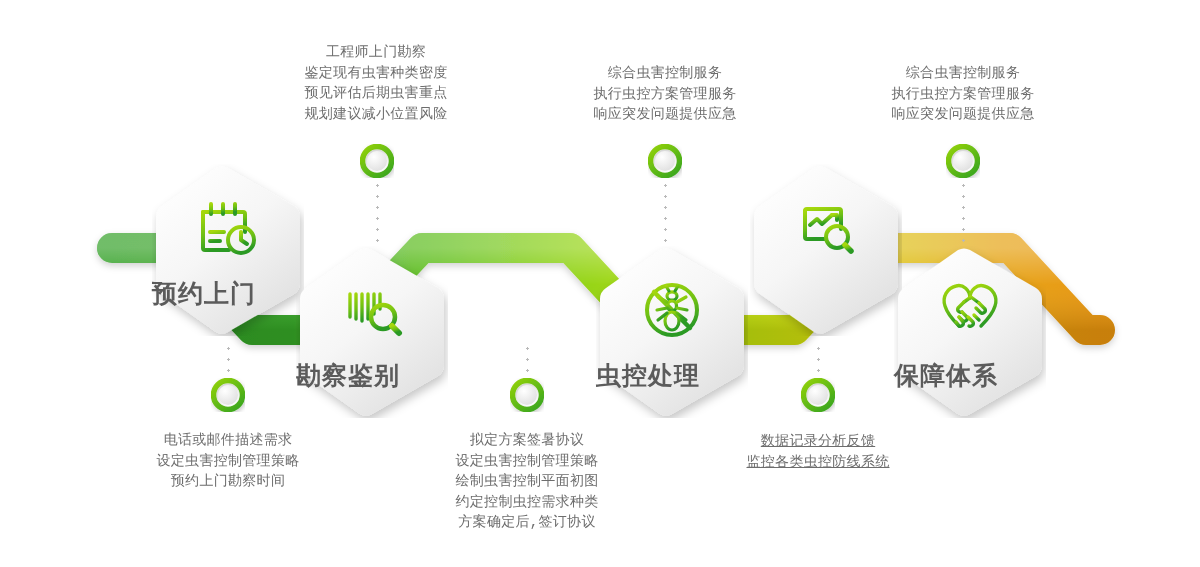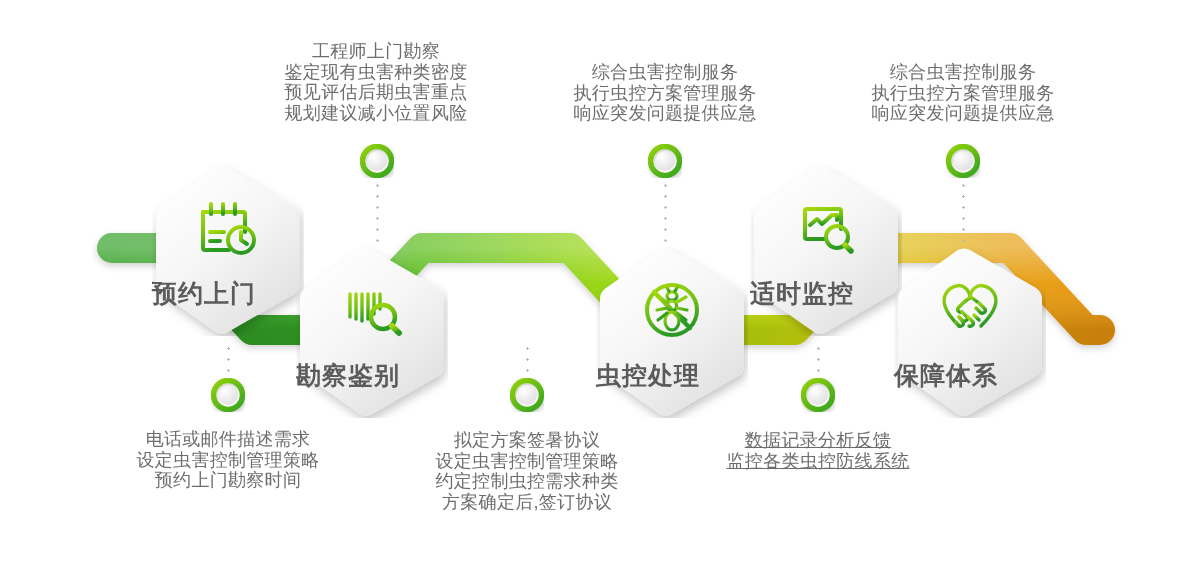--- a/index.html
+++ b/index.html
@@ -45,21 +45,21 @@
     width:3px;
     background-image:radial-gradient(circle, #b9b9b9 1.2px, rgba(255,255,255,0) 1.4px);
     background-size:3px 11px;
     background-repeat:repeat-y;
   }
 
   
   .caption{
     position:absolute;
     text-align:center;
-    font-size:18px;
+    font-size:14px;
     line-height:20.5px;
     color:#6d6d6d;
     white-space:nowrap;
     letter-spacing:.3px;
   }
   .caption div{white-space:nowrap;}
 </style>
 </head>
 <body>
 
@@ -211,21 +211,20 @@
           <path d="M10 12 a2 2 0 0 1 2-2 h32 a2 2 0 0 1 2 2 v18"></path>
           <path d="M10 12 v26 a2 2 0 0 0 2 2 h18"></path>
           <path d="M15 26 l7 -6 l5 5 l10 -9"></path>
           <path d="M37 16 h5 v5"></path>
           <circle cx="42" cy="38" r="11"></circle>
           <path d="M50 46 L56 52" stroke-width="5.5"></path>
           <path d="M8 49 h26"></path>
         </g>
       </svg>
     </div>
-    <div class="hexlabel">适时监控</div>
   </div>
 
   <div class="hex" style="left:894px;top:246px;">
     <svg class="hexbg" viewBox="0 0 152 172">
       <path d="M76 4 L142 42 Q148 46 148 53 L148 119 Q148 126 142 130 L76 168 Q70 171 64 168 L10 130 Q4 126 4 119 L4 53 Q4 46 10 42 L64 4 Q70 1 76 4 Z" fill="url(#gHex)" filter="url(#hexShadow)"></path>
     </svg>
     <div class="hexicon">
       <svg width="66" height="60" viewBox="0 0 66 60">
         <g fill="none" stroke="url(#gIcon)" stroke-width="3.4" stroke-linecap="round" stroke-linejoin="round">
           <path d="M33 18 C33 10 26 4 19 6 C10 8 5 17 8 26 C10 33 16 40 22 46"></path>
@@ -305,23 +304,24 @@
     <div>执行虫控方案管理服务</div>
     <div>响应突发问题提供应急</div>
   </div>
 
   <div class="caption" style="left:110px;top:430px;width:236px;font-family:Liberation Mono, monospace;">
     <div>电话或邮件描述需求</div>
     <div>设定虫害控制管理策略</div>
     <div>预约上门勘察时间</div>
   </div>
 
-  <div class="caption" style="left:409px;top:430px;width:236px;">
+  <div class="caption" style="left:409px;top:430px;width:236px;font-family:Liberation Mono, monospace;">
     <div>拟定方案签暑协议</div>
     <div>设定虫害控制管理策略</div>
+    <div>绘制虫害控制平面初图</div>
     <div>约定控制虫控需求种类</div>
     <div>方案确定后,签订协议</div>
   </div>
 
   <div class="caption" style="left:700px;top:430px;width:236px;text-decoration:underline;">
     <div>数据记录分析反馈</div>
     <div>监控各类虫控防线系统</div>
   </div>
 
 </div>

